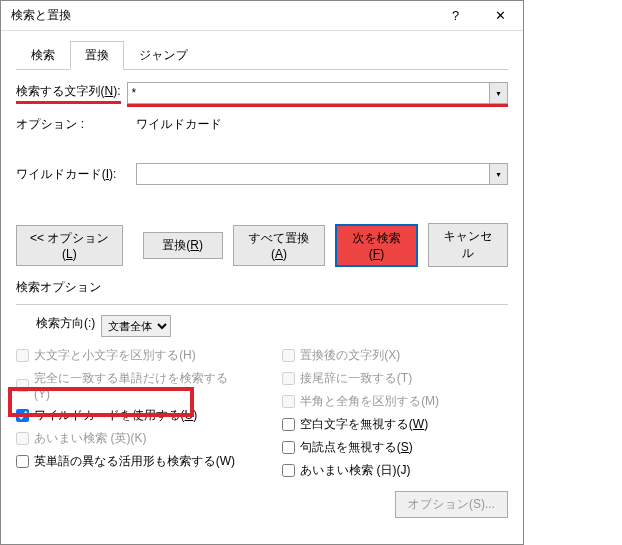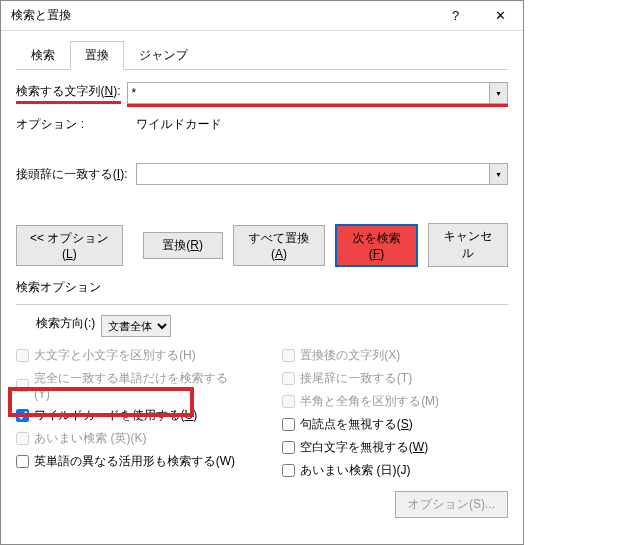--- a/index.html
+++ b/index.html
@@ -220,21 +220,21 @@
 
     <div class="field-row">
       <span class="field-label">オプション :</span>
       <span>ワイルドカード</span>
     </div>
 
     <div style="height:18px"></div>
 
     <div class="field-row">
       <span class="field-label">
-        <span>接頭辞に一致する(</span><span class="underline-mnemonic">I</span><span>):</span>
+        <span>ワイルドカード(</span><span class="underline-mnemonic">I</span><span>):</span>
       </span>
       <input class="input-text" value="" style="">
       <div class="dropdown-btn">
           <span>▾</span>
         </div>
     </div>
 
     <div class="btn-row">
       <button class="btn">
         <span>&lt;&lt; オプション(</span><span class="underline-mnemonic">L</span><span>)</span>
@@ -296,25 +296,25 @@
         <label class="cb-row disabled">
           <input type="checkbox" disabled="" style="">
           <span>接尾辞に一致する(T)</span>
         </label>
         <label class="cb-row disabled">
           <input type="checkbox" disabled="" style="">
           <span>半角と全角を区別する(M)</span>
         </label>
         <label class="cb-row">
           <input type="checkbox" style="">
+          <span><span>空白文字を無視する(</span><span class="underline-mnemonic">W</span><span>)</span></span>
+        </label>
+        <label class="cb-row">
+          <input type="checkbox" style="">
           <span><span>句読点を無視する(</span><span class="underline-mnemonic">S</span><span>)</span></span>
-        </label>
-        <label class="cb-row">
-          <input type="checkbox" style="">
-          <span><span>空白文字を無視する(</span><span class="underline-mnemonic">W</span><span>)</span></span>
         </label>
         <label class="cb-row">
           <input type="checkbox" style="">
           <span>あいまい検索 (日)(J)</span>
         </label>
         <div class="right-btn-stack">
           <button class="btn disabled">オプション(S)...</button>
         </div>
       </div>
     </div>

